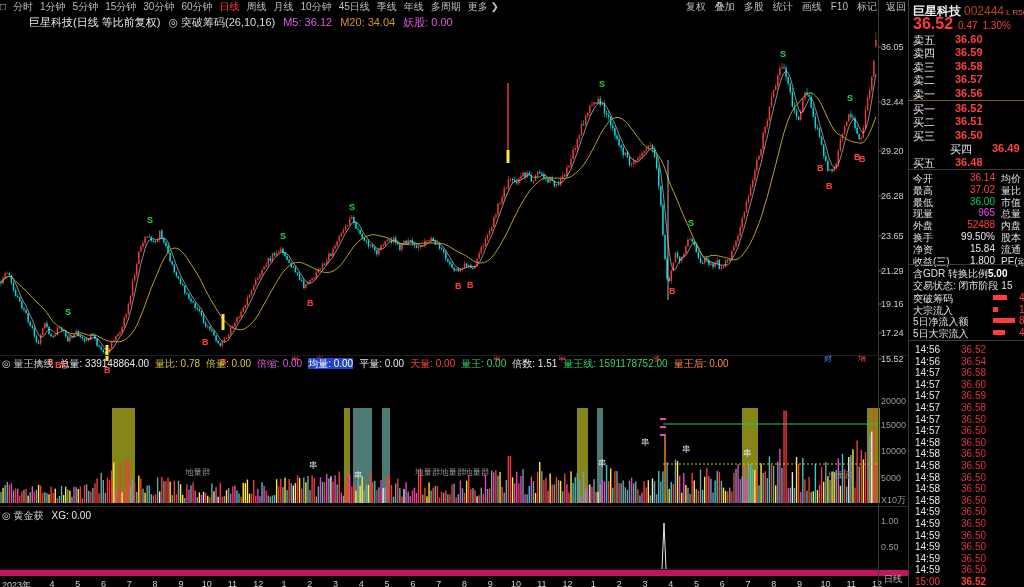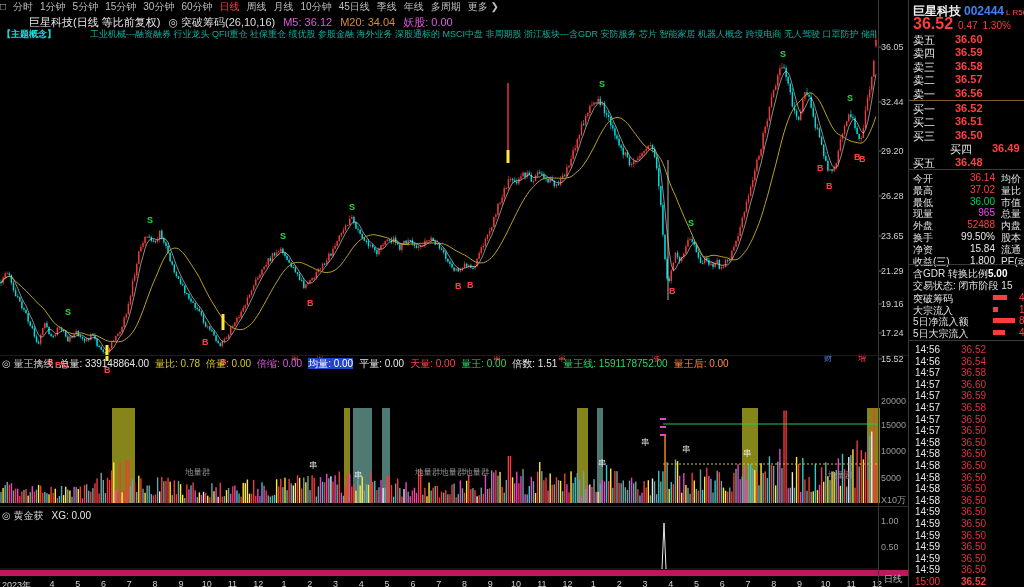--- a/index.html
+++ b/index.html
@@ -32,21 +32,21 @@
   #year-label{position:absolute;left:2px;top:3px;font-size:9px;color:#cfcfcf;}
   .mon{position:absolute;top:3px;font-size:9px;color:#cfcfcf;transform:translateX(-50%);}
   #period-label{position:absolute;left:884px;top:573px;font-size:9px;color:#bfbfbf;}
   
   .vline{position:absolute;top:0;width:1px;height:587px;background:#3a3a3a;}
   .hline{position:absolute;height:1px;background:#2e2e2e;}
   
   #sidebar{left:909px;top:0;width:115px;height:587px;overflow:hidden;}
   #sb-title{position:absolute;left:4px;top:1px;white-space:nowrap;}
   #sb-name{font-size:12px;font-weight:bold;color:#f0f0f0;}
-  #sb-code{font-size:12px;font-weight:bold;color:#3b82f6;margin-left:3px;}
+  #sb-code{font-size:12px;font-weight:normal;color:#c2410c;margin-left:3px;}
   #sb-flags{font-size:8px;color:#ff5050;margin-left:2px;}
   #sb-price-row{position:absolute;left:4px;top:15px;white-space:nowrap;}
   #sb-last{font-size:16px;font-weight:bold;color:#ff3b3b;}
   #sb-chg,#sb-pct{font-size:10px;color:#ff3b3b;margin-left:5px;}
   .qrow{position:absolute;left:4px;width:108px;height:13px;font-size:11px;}
   .qrow .ql{color:#e8e8e8;}
   .qrow .qv{position:absolute;left:42px;color:#ff4040;font-weight:bold;}
   .irow{position:absolute;left:4px;width:110px;height:12px;font-size:10px;white-space:nowrap;}
   .irow .il{color:#e0e0e0;}
   .irow .iv{position:absolute;left:36px;width:46px;text-align:right;}
@@ -1395,26 +1395,24 @@
       <line x1="878" y1="151" x2="882" y2="151" stroke="#666" stroke-width="1"></line>
       <line x1="878" y1="196" x2="882" y2="196" stroke="#666" stroke-width="1"></line>
       <line x1="878" y1="236" x2="882" y2="236" stroke="#666" stroke-width="1"></line>
       <line x1="878" y1="271" x2="882" y2="271" stroke="#666" stroke-width="1"></line>
       <line x1="878" y1="304" x2="882" y2="304" stroke="#666" stroke-width="1"></line>
       <line x1="878" y1="333" x2="882" y2="333" stroke="#666" stroke-width="1"></line>
       <line x1="878" y1="359" x2="882" y2="359" stroke="#666" stroke-width="1"></line>
     </svg>
 
   <div id="menubar" class="abs"><span class="mi">□</span><span class="mi">分时</span><span class="mi">1分钟</span><span class="mi">5分钟</span><span class="mi">15分钟</span><span class="mi">30分钟</span><span class="mi">60分钟</span><span class="mi active">日线</span><span class="mi">周线</span><span class="mi">月线</span><span class="mi">10分钟</span><span class="mi">45日线</span><span class="mi">季线</span><span class="mi">年线</span><span class="mi">多周期</span><span class="mi">更多 ❯</span></div>
+  <div id="menu-right" class="abs"><span class="mi">复权</span><span class="mi">叠加</span><span class="mi">多股</span><span class="mi">统计</span><span class="mi">画线</span><span class="mi">F10</span><span class="mi">标记</span><span class="mi">返回</span></div>
 
   <div id="chart-header" class="abs"><span style="color: rgb(232, 232, 232);">巨星科技(日线 等比前复权)</span><span style="color: rgb(220, 220, 220);">◎ 突破筹码(26,10,16)</span><span style="color: rgb(224, 91, 224);">M5: 36.12</span><span style="color: rgb(217, 142, 43);">M20: 34.04</span><span style="color: rgb(224, 91, 224);">妖股: 0.00</span></div>
 
-  <div id="tags-row" class="abs">
-    <span id="tags-bracket">【主题概念】</span><span id="tags-line">工业机械---融资融券 行业龙头 QFII重仓 社保重仓 绩优股 参股金融 海外业务 深股通标的 MSCI中盘 非周期股 浙江板块---含GDR 安防服务 芯片 智能家居 机器人概念 跨境电商 无人驾驶 口罩防护 储能</span>
-  </div>
 
   <div id="vol-indicator-row" class="abs"><span style="color: rgb(207, 207, 207);">◎ 量王擒线</span><span style="color: rgb(232, 232, 232);">总量: 339148864.00</span><span style="color: rgb(214, 197, 49);">量比: 0.78</span><span style="color: rgb(214, 197, 49);">倍量: 0.00</span><span style="color: rgb(224, 91, 224);">倍缩: 0.00</span><span style="color: rgb(255, 255, 255); background: rgb(34, 68, 204);">均量: 0.00</span><span style="color: rgb(232, 232, 232);">平量: 0.00</span><span style="color: rgb(255, 69, 69);">天量: 0.00</span><span style="color: rgb(51, 212, 101);">量王: 0.00</span><span style="color: rgb(232, 232, 232);">倍数: 1.51</span><span style="color: rgb(51, 212, 101);">量王线: 1591178752.00</span><span style="color: rgb(255, 140, 66);">量王后: 0.00</span></div>
 
   <div id="xg-row" class="abs"><span style="color: rgb(207, 207, 207);">◎ 黄金获</span><span style="color: rgb(232, 232, 232);">XG: 0.00</span></div>
 
   <div id="gutter"></div>
 
   <div id="xaxis" class="abs">
     <span id="year-label">2023年</span>
   <span class="mon" style="left: 52px;">4</span>

